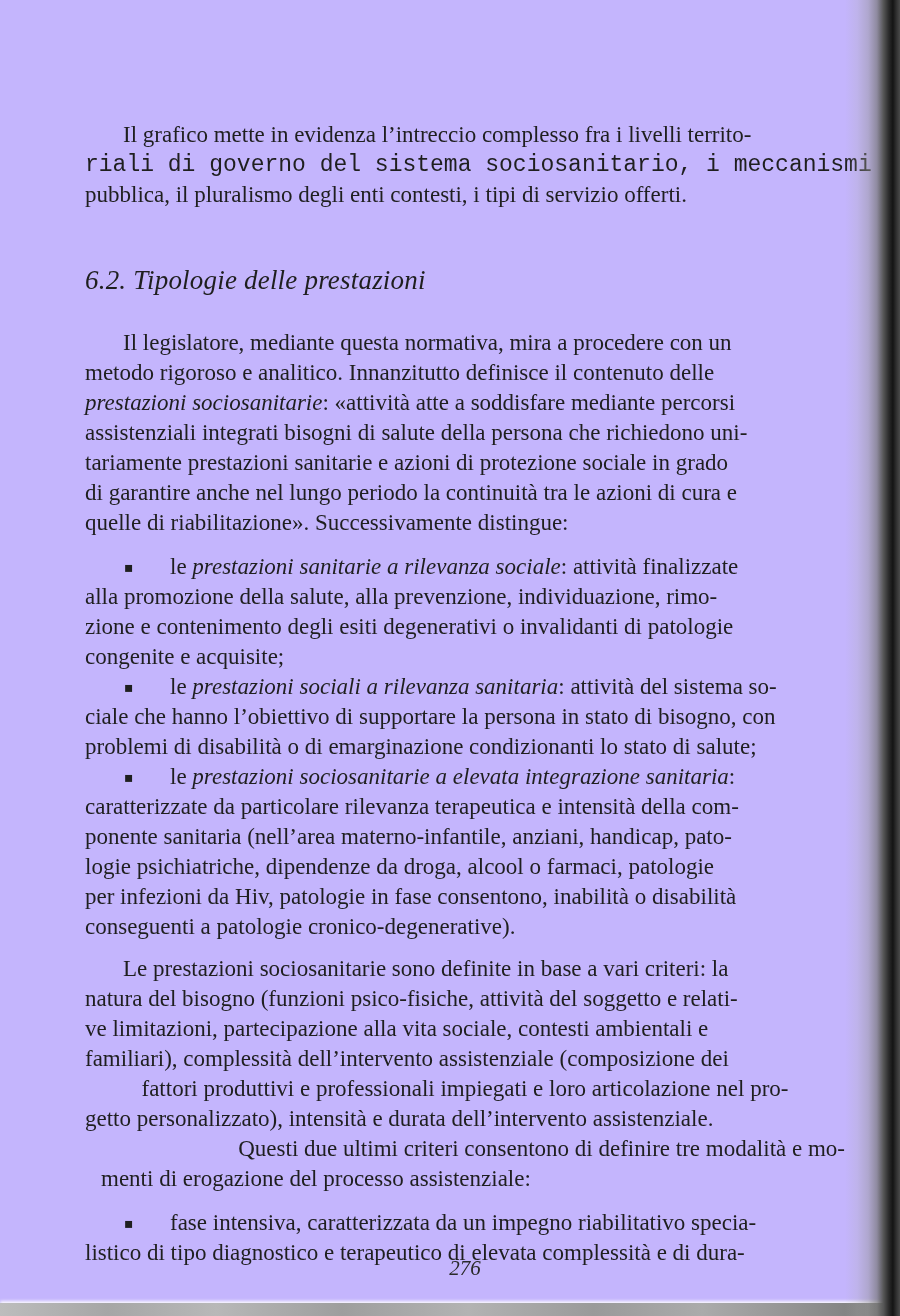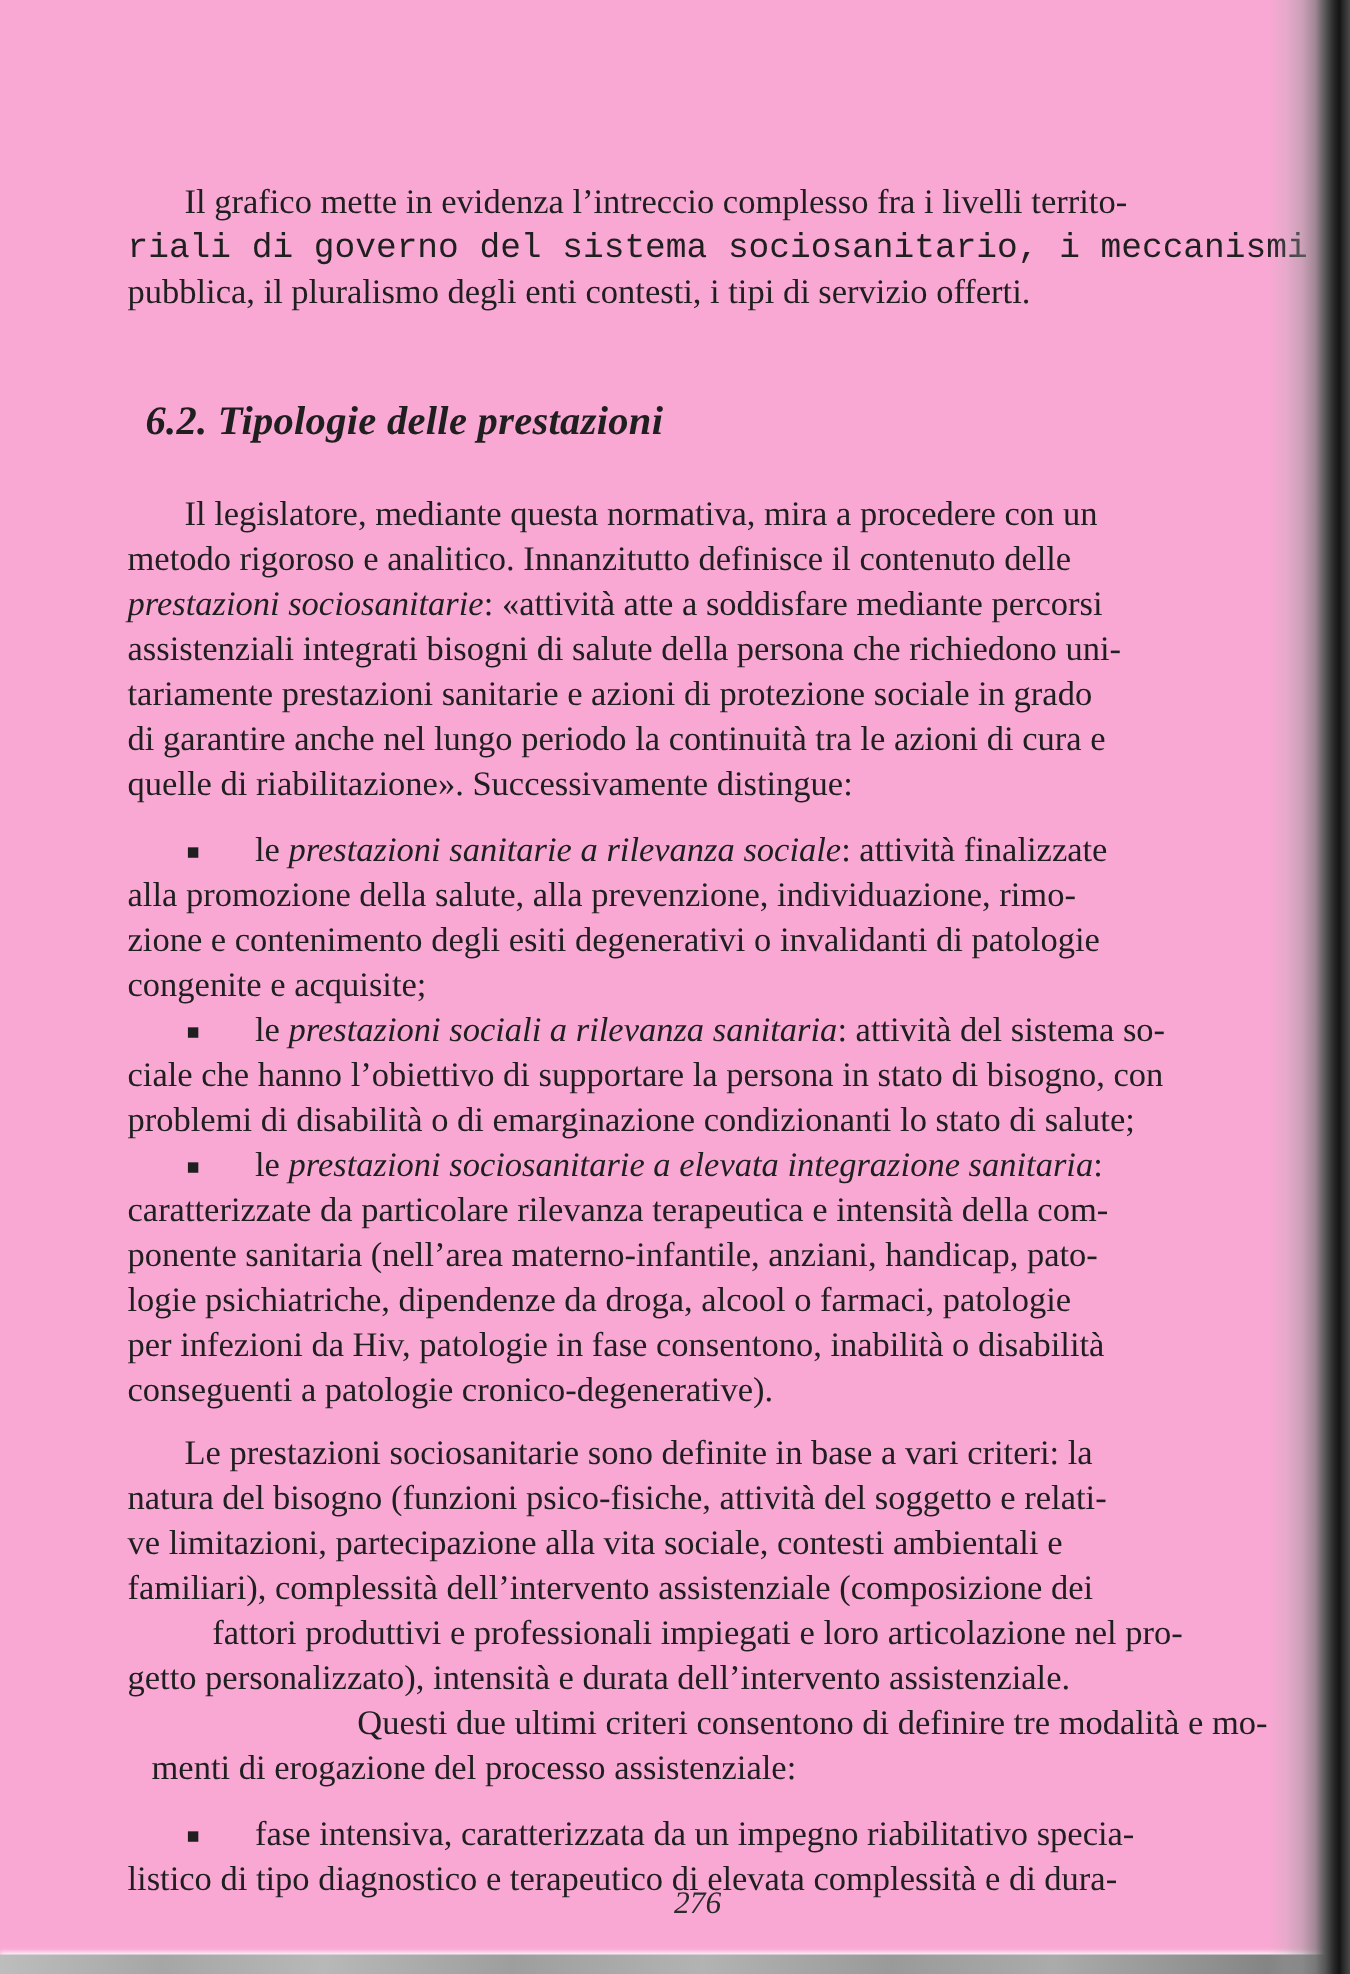--- a/index.html
+++ b/index.html
@@ -5,21 +5,21 @@
   html, body {
     margin: 0; padding: 0;
     width: 900px; height: 1316px;
     background: #fcfcfb;
     overflow: hidden;
     font-family: "Liberation Serif", "DejaVu Serif", serif;
   }
   .page {
     position: relative;
     width: 900px; height: 1316px;
-    background: #f9a8d4;
+    background: #c4b5fd;
     color: #1f1f1f;
   }
   
   .spine-shadow {
     position: absolute; top: 0; bottom: 0; right: 0; width: 55px;
     background: linear-gradient(to right,
       rgba(180,180,180,0) 0%,
       rgba(172,172,172,0.22) 22%,
       rgba(150,150,150,0.45) 42%,
       rgba(120,120,120,0.7) 58%,
@@ -55,24 +55,24 @@
     width: 85px;
     padding-left: 39px;
     box-sizing: border-box;
     font-size: 14px;
     font-family: "DejaVu Sans", sans-serif;
     vertical-align: 2px;
     letter-spacing: 0;
   }
   .heading {
     font-style: italic;
-    font-weight: bold;
+    font-weight: normal;
     font-size: 27px;
     line-height: 32px;
-    margin: 12px;
+    margin: 0;
     letter-spacing: 0.2px;
   }
   #content > *:nth-child(2) { margin-top: 54px; }  
   #content > *:nth-child(3) { margin-top: 32px; }  
   #content > *:nth-child(4) { margin-top: 14px; }  
   #content > *:nth-child(7) { margin-top: 12px; }  
   #content > *:nth-child(9) { margin-top: 14px; }  
   i { font-style: italic; }
   .page-number {
     position: absolute; left: 85px; width: 760px; top: 1256px;

